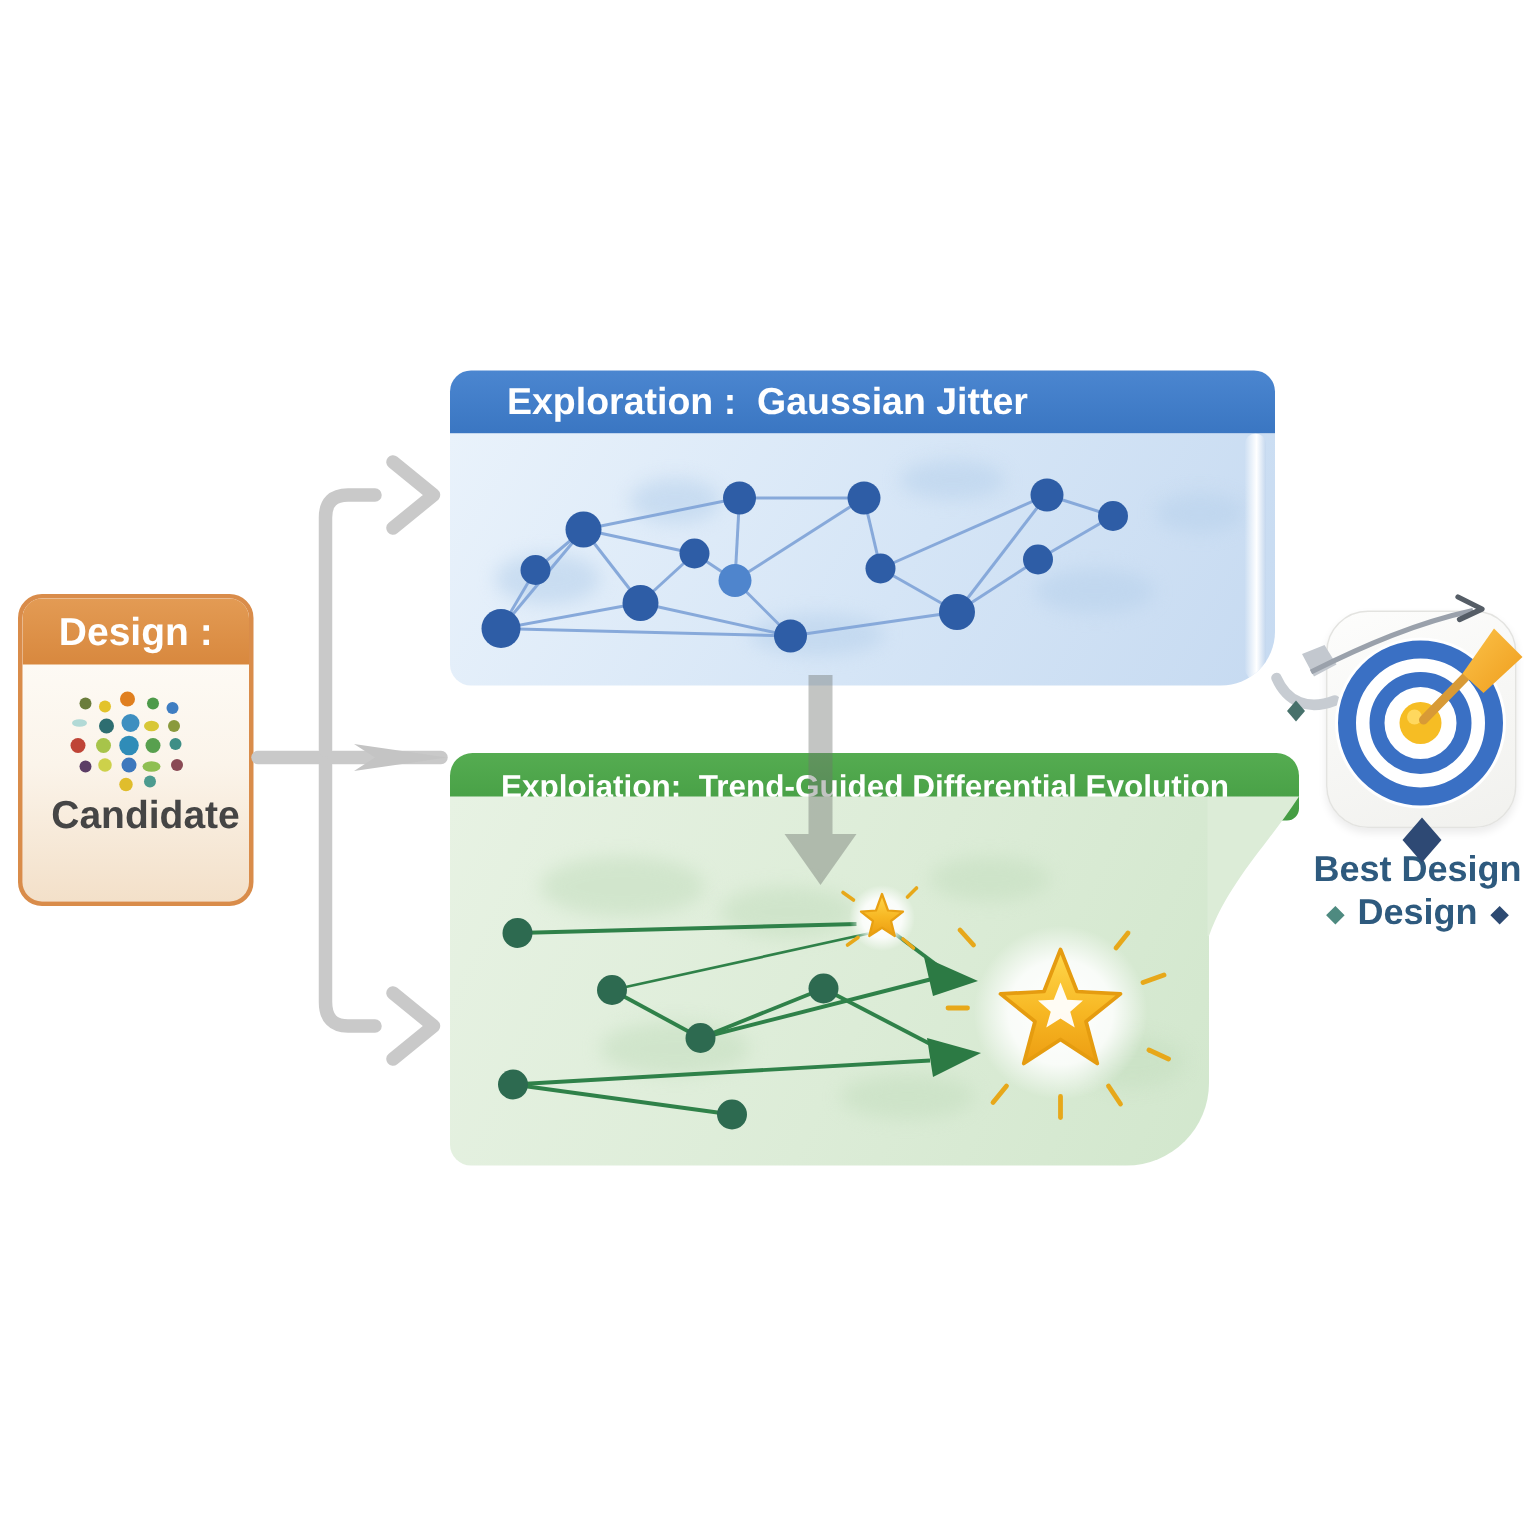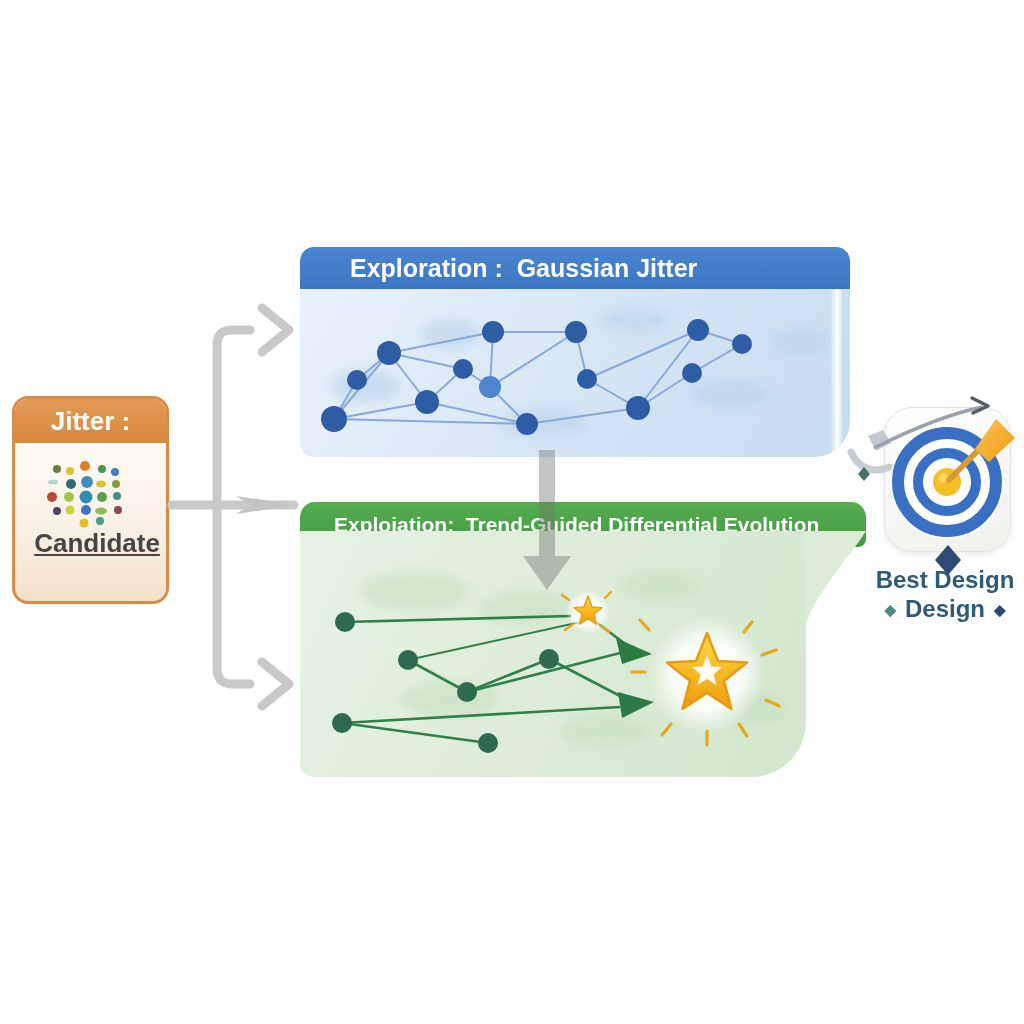--- a/index.html
+++ b/index.html
@@ -16,29 +16,29 @@
     box-sizing:border-box;overflow:hidden;
   }
   #start-box-header{
     position:absolute;left:0;top:0;right:0;height:44px;
     background:linear-gradient(180deg,#e39b54 0%,#d8883e 100%);
     color:#ffffff;font-size:26px;font-weight:bold;
     display:flex;align-items:center;justify-content:center;white-space:pre;
   }
   #start-box-label{
     position:absolute;left:13px;right:0;top:130px;text-align:center;
-    color:#454545;font-size:26px;font-weight:600;line-height:1.15;text-decoration:underline;
+    color:#454545;font-size:26px;font-weight:600;line-height:1.15;
   }
   
   .panel-title{white-space:pre;color:#ffffff;font-weight:bold;}
   #exploration-header{
     left:300px;top:247px;width:550px;height:42px;
     background:linear-gradient(180deg,#4b86d0 0%,#3a76c2 100%);
     border-radius:14px 14px 0 0;
-    display:flex;align-items:center;padding-left:50px;box-sizing:border-box;
+    display:flex;align-items:center;padding-left:38px;box-sizing:border-box;
     font-size:25px;
     text-align:center;
   }
   #exploration-body{
     left:300px;top:289px;width:550px;height:168px;
     background:linear-gradient(120deg,#e9f2fb 0%,#d5e5f6 55%,#c6daf1 100%);
     border-radius:0 0 36px 14px;overflow:hidden;
   }
   #exploration-glass{
     position:absolute;right:6px;top:0;bottom:4px;width:14px;border-radius:8px;
@@ -77,21 +77,21 @@
   #found-right-diamond{color:#2d4a72;}
   
   #overlay{position:absolute;left:0;top:0;width:1024px;height:1024px;pointer-events:none;}
 </style>
 </head>
 <body>
 
 <div id="canvas">
 
   <div class="abs" id="start-box">
-    <div id="start-box-header">Jitter :</div>
+    <div id="start-box-header">Design :</div>
     <svg class="abs" style="left:26px;top:50px;" width="105" height="85" viewBox="0 0 105 85">
       <circle cx="16" cy="20" r="4" fill="#6b7d3c"></circle>
         <circle cx="29" cy="22" r="4" fill="#e3c32a"></circle>
       <circle cx="44" cy="17" r="5" fill="#e07f1f"></circle>
         <circle cx="61" cy="20" r="4" fill="#4d9a4a"></circle>
       <circle cx="74" cy="23" r="4" fill="#3f7ec2"></circle>
       <ellipse cx="12" cy="33" rx="5" ry="2.5" fill="#9fd2cf" opacity="0.8"></ellipse>
       <circle cx="30" cy="35" r="5" fill="#2e6e71"></circle>
         <circle cx="46" cy="33" r="6" fill="#3e8fc0"></circle>
       <ellipse cx="60" cy="35" rx="5" ry="3.5" fill="#d8c736"></ellipse>

